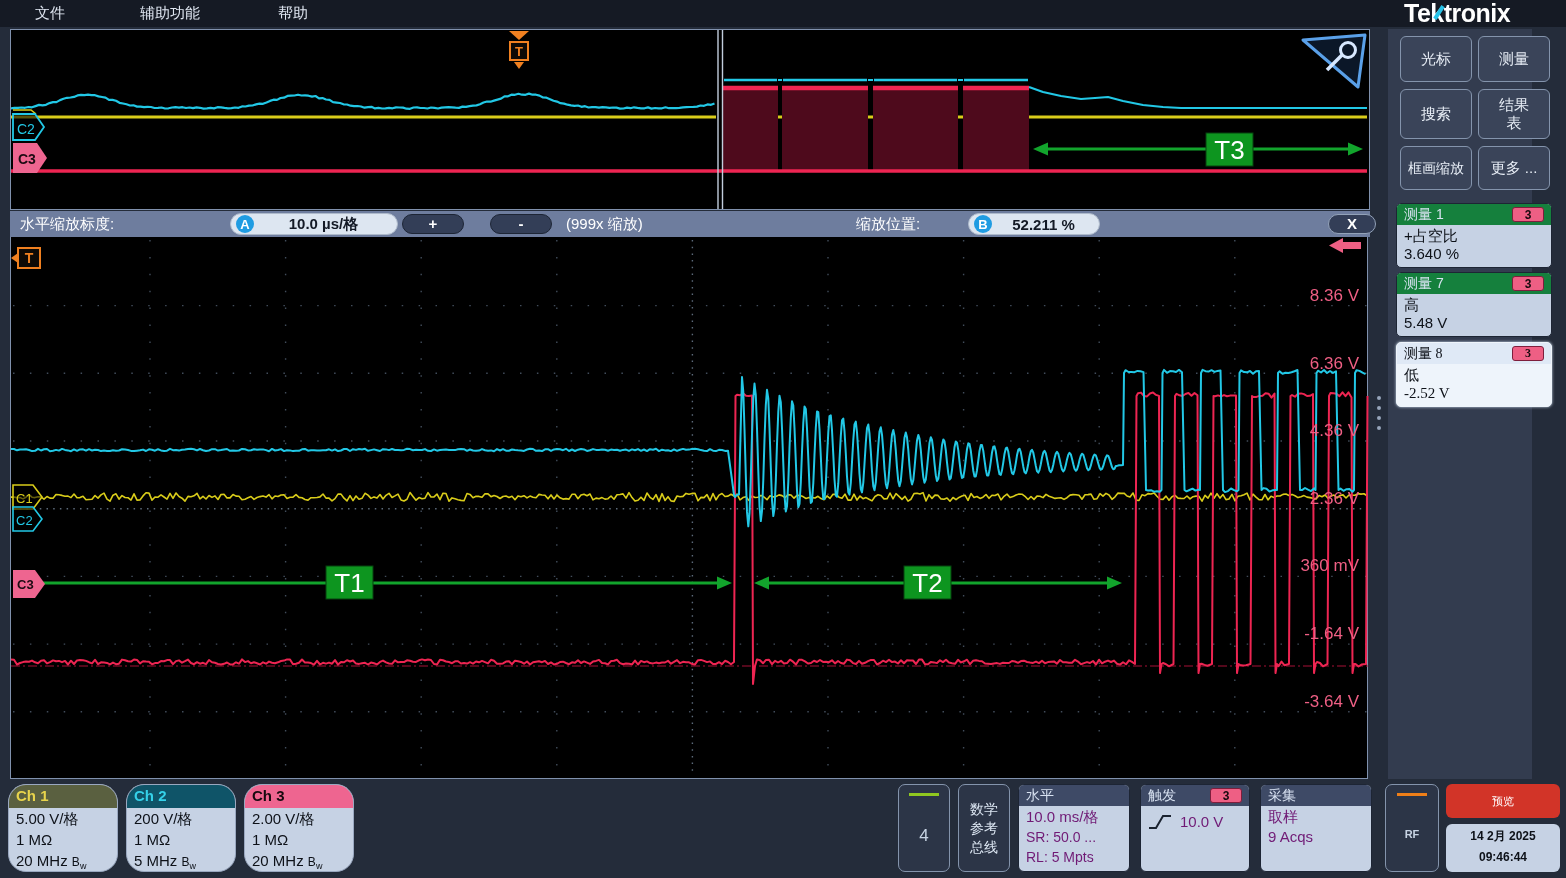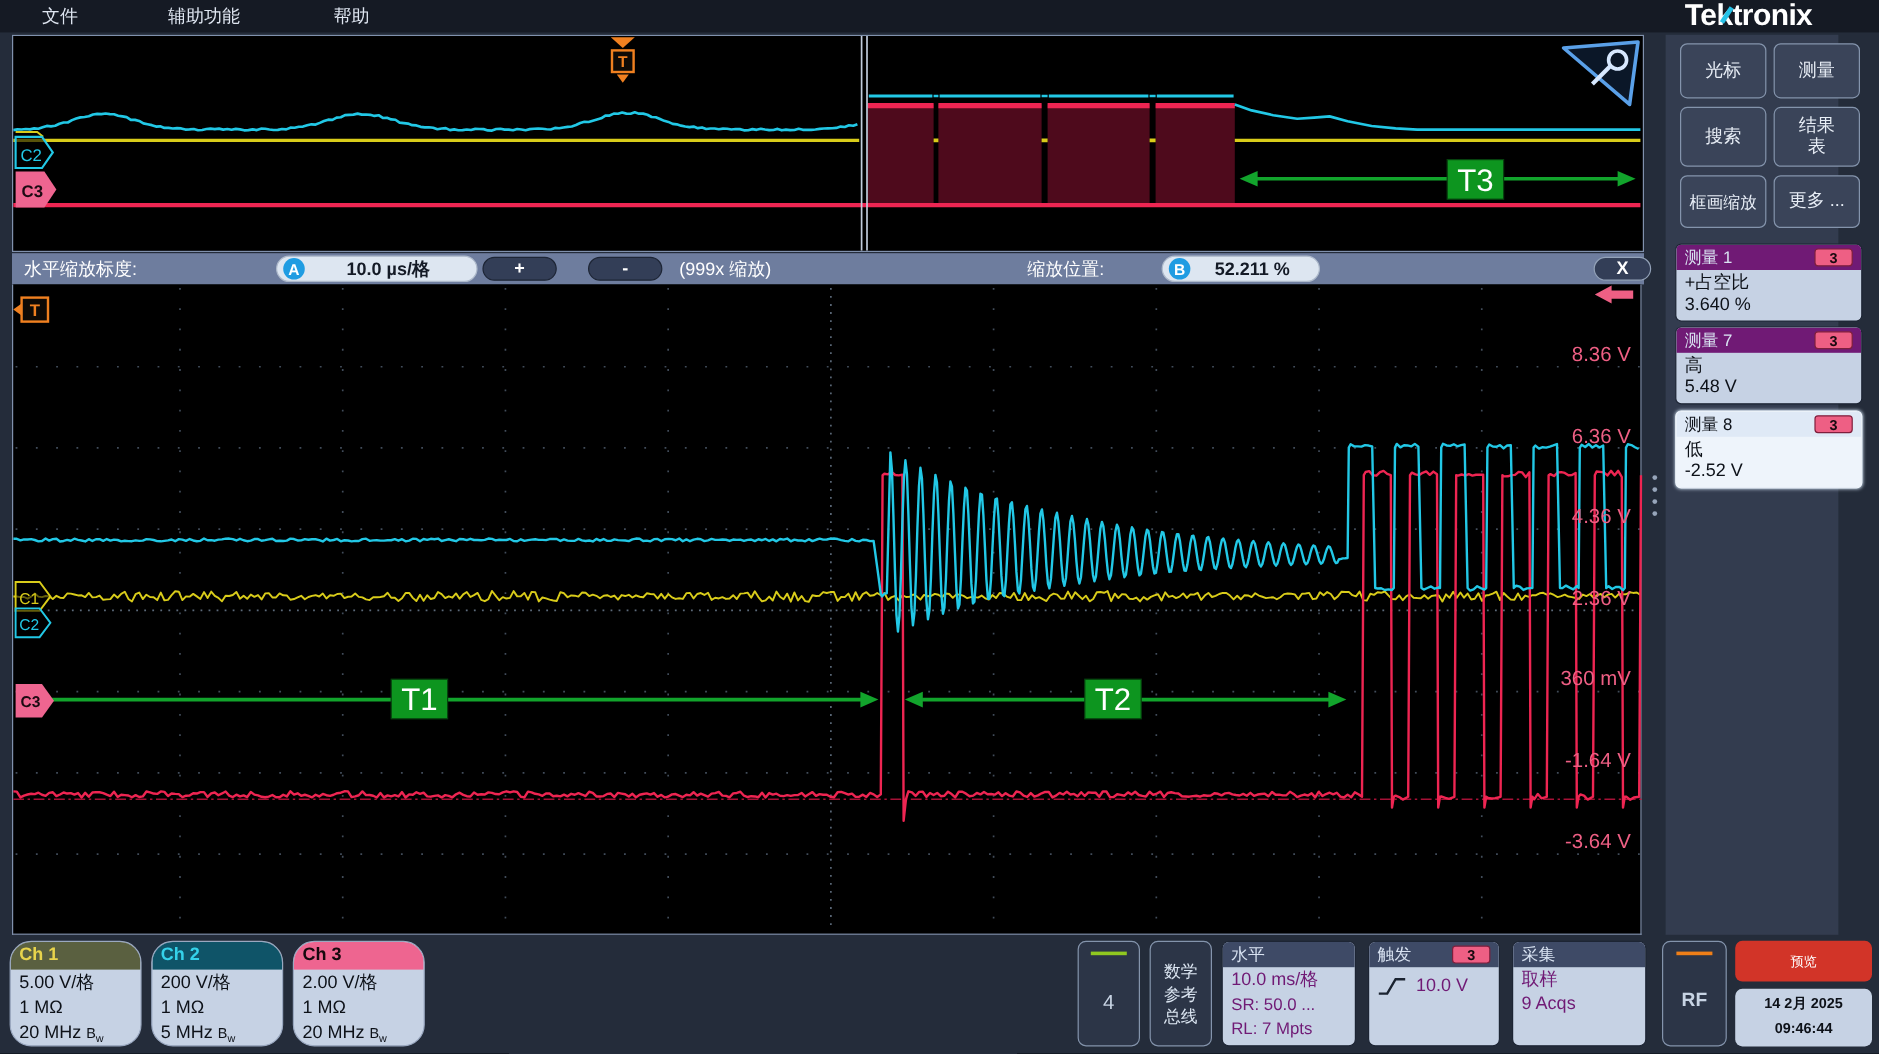--- a/index.html
+++ b/index.html
@@ -36,27 +36,27 @@
   #drag-dots { position:absolute; left:1374px; top:396px; width:10px; display:flex; flex-direction:column; gap:6px; align-items:center; }
   #drag-dots i { width:4px; height:4px; border-radius:50%; background:#97a5ba; }
 
   
   #side-panel { position:absolute; left:1388px; top:29px; width:144px; height:750px; background:#333c4f; }
   .panel-btn { position:absolute; width:72px; background:#3a4459; border:1px solid #8494ac; border-radius:6px;
                color:#e8eef6; font-size:15px; font-family:"Liberation Sans",sans-serif;
                display:flex; align-items:center; justify-content:center; text-align:center; line-height:18px; }
   .meas { position:absolute; left:8px; width:156px; border-radius:5px; overflow:hidden;
           border:1px solid #1d2534; background:#c6d2e4; }
-  .meas-head { height:21px; background:#701a75; color:#d9e3f2; font-size:14px;
+  .meas-head { height:21px; background:#15803d; color:#d9e3f2; font-size:14px;
                display:flex; align-items:center; padding:0 7px; }
   .meas-body { color:#0d1118; font-size:15px; padding:2px 7px 4px; line-height:18px; }
   .src-badge { margin-left:auto; width:32px; height:15px; background:#ee5f84; border:1px solid #7e1e3c;
                border-radius:3px; color:#16090e; font-size:12px; font-weight:bold;
                display:flex; align-items:center; justify-content:center; }
-  .meas.selected { border:1px solid #eef4fb; box-shadow:0 0 3px #cfe0f0; background:#eef4fb; }
+  .meas.selected { border:1px solid #eef4fb; box-shadow:0 0 3px #cfe0f0; background:#eef4fb;font-family:Liberation Serif, serif; }
   .meas.selected .meas-head { background:#dfe9f6; color:#0d1118; }
 
   
   #bottom-bar { position:absolute; left:0; top:780px; width:1566px; height:98px; background:#242c3a; }
   .chan { position:absolute; top:4px; width:110px; height:88px; border:1px solid #9aa8c0; border-radius:18px;
           overflow:hidden; background:#c6d2e4; }
   .chan-head { height:23px; font-size:15px; font-weight:bold; padding:2px 7px 0; }
   .chan-body { color:#0d1118; font-size:15px; line-height:21px; padding:0 7px; }
   .bw { font-size:12px; } .bw sub { font-size:9px; }
   .dark-btn { position:absolute; top:4px; height:88px; background:#2c3547; border:1px solid #8494ac;
@@ -315,21 +315,21 @@
       <div>数学</div>
       <div>参考</div>
       <div>总线</div>
     </button>
 
     <div class="badge" style="left:1018px;width:112px">
       <div class="badge-head">水平</div>
       <div class="badge-body">
         <div>10.0 ms/格</div>
         <div class="sm">SR: 50.0 ...</div>
-        <div class="sm">RL: 7 Mpts</div>
+        <div class="sm">RL: 5 Mpts</div>
       </div>
     </div>
 
     <div class="badge" style="left:1140px;width:110px">
       <div class="badge-head">
           <span>触发</span>
         <span class="src-badge">3</span>
         </div>
       <div class="badge-body" style="display:flex;align-items:center;gap:8px;padding-top:6px">
         <svg width="24" height="18" viewBox="0 0 24 18">
@@ -340,21 +340,21 @@
     </div>
 
     <div class="badge" style="left:1260px;width:112px">
       <div class="badge-head">采集</div>
       <div class="badge-body">
         <div>取样</div>
         <div>9 Acqs</div>
       </div>
     </div>
 
-    <button class="dark-btn" style="left:1385px;width:54px;font-size:16px;font-weight:bold">
+    <button class="dark-btn" style="left:1385px;width:54px;font-size:11px;font-weight:bold">
       <span class="accent-line" style="background:#ef7f18"></span>
       <span style="position:relative;top:6px">RF</span>
     </button>
     <button id="preview-btn">预览</button>
     <div id="datetime">
       <div>14 2月 2025</div>
       <div>09:46:44</div>
     </div>
   </div>
 </div>

